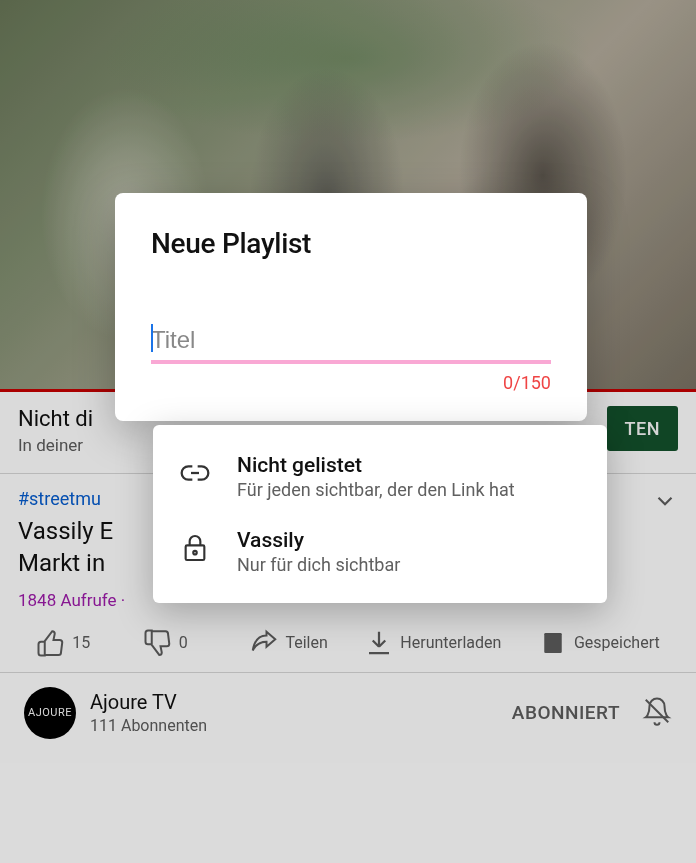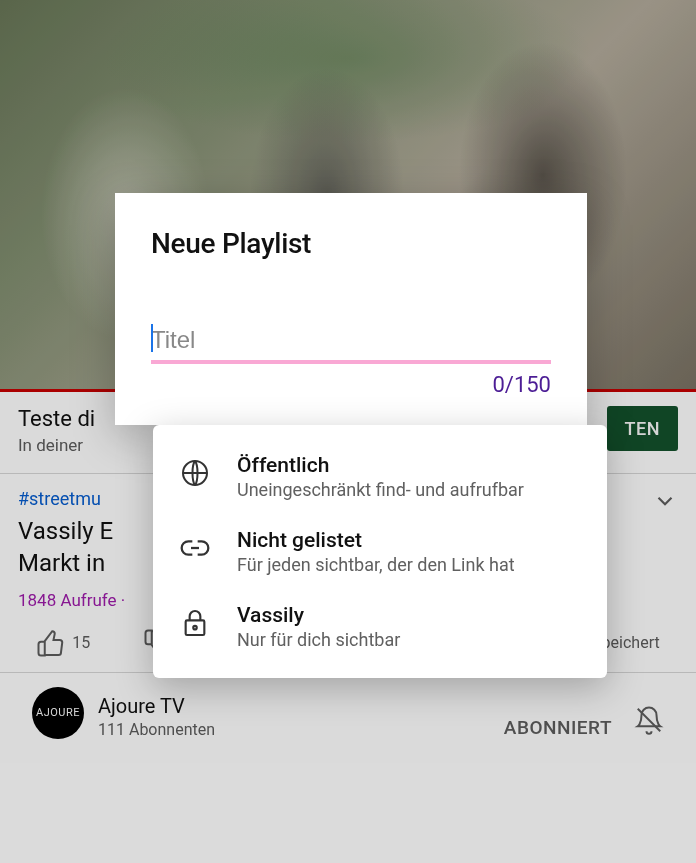--- a/index.html
+++ b/index.html
@@ -104,22 +104,22 @@
     display: flex;
     flex-direction: row;
     align-items: center;
     gap: 6px;
     font-size: 16px;
     min-width: 70px;
   }
   .action svg, .action .ico { width: 30px; height: 30px; }
   .channel-row {
     display: flex;
-    align-items: flex-end;
-    padding: 14px 32px;
+    align-items: center;
+    padding: 14px 24px;
     border-top: 1px solid #ddd;
   }
   .avatar {
     width: 52px;
     height: 52px;
     border-radius: 50%;
     background: #000;
     color: #fff;
     display: flex;
     align-items: center;
@@ -151,21 +151,21 @@
     background: rgba(0,0,0,0.12);
   }
 
   
   .dialog {
     position: absolute;
     left: 115px;
     top: 193px;
     width: 472px;
     background: #fff;
-    border-radius: 0;
+    border-radius: 8px;
     box-shadow: 0 12px 40px rgba(0,0,0,0.25);
     padding: 34px 36px 28px 36px;
   }
   .dialog h1 {
     font-size: 28px;
     font-weight: 500;
     color: #111;
     letter-spacing: -0.3px;
   }
   .field-wrap {
@@ -186,22 +186,22 @@
   .caret {
     position: absolute;
     left: 0;
     top: 2px;
     width: 2px;
     height: 28px;
     background: #1a73e8;
   }
   .counter {
     text-align: right;
-    font-size: 22px;
-    color: #4c1d95;
+    font-size: 18px;
+    color: #ef4444;
     margin-top: 8px;
   }
 
   
   .popover {
     position: absolute;
     left: 153px;
     top: 425px;
     width: 454px;
     background: #fff;
@@ -235,21 +235,21 @@
 </style>
 </head>
 <body>
 
 <div class="page">
   <div class="video-area"></div>
 
   <div class="below-video">
     <div class="promo-row">
       <div class="promo-text">
-        <h2>Teste di</h2>
+        <h2>Nicht di</h2>
         <p>In deiner</p>
       </div>
       <div class="blue-btn">TEN</div>
     </div>
 
     <div class="divider"></div>
 
     <div class="title-row">
       <div>
         <div class="hashtag">#streetmu</div>
@@ -322,32 +322,20 @@
 <div class="dialog">
   <h1>Neue Playlist</h1>
   <div class="field-wrap">
     <span class="caret"></span>
     <input class="field" placeholder="Titel" style="">
   </div>
   <div class="counter">0/150</div>
 </div>
 
 <div class="popover">
-  <div class="option">
-    <div class="opt-icon">
-      <svg viewBox="0 0 24 24" fill="none" stroke="currentColor" stroke-width="1.5">
-        <circle cx="12" cy="12" r="9"></circle>
-        <path d="M3 12h18M12 3c2.5 3 2.5 15 0 18M12 3c-2.5 3-2.5 15 0 18"></path>
-      </svg>
-    </div>
-    <div class="opt-text">
-      <h3>Öffentlich</h3>
-      <p>Uneingeschränkt find- und aufrufbar</p>
-    </div>
-  </div>
 
   <div class="option">
     <div class="opt-icon">
       <svg viewBox="0 0 24 24" fill="none" stroke="currentColor" stroke-width="1.7">
         <path d="M9 12h6"></path>
         <path d="M10 7H7a5 5 0 0 0 0 10h3"></path>
         <path d="M14 7h3a5 5 0 0 1 0 10h-3"></path>
       </svg>
     </div>
     <div class="opt-text">

